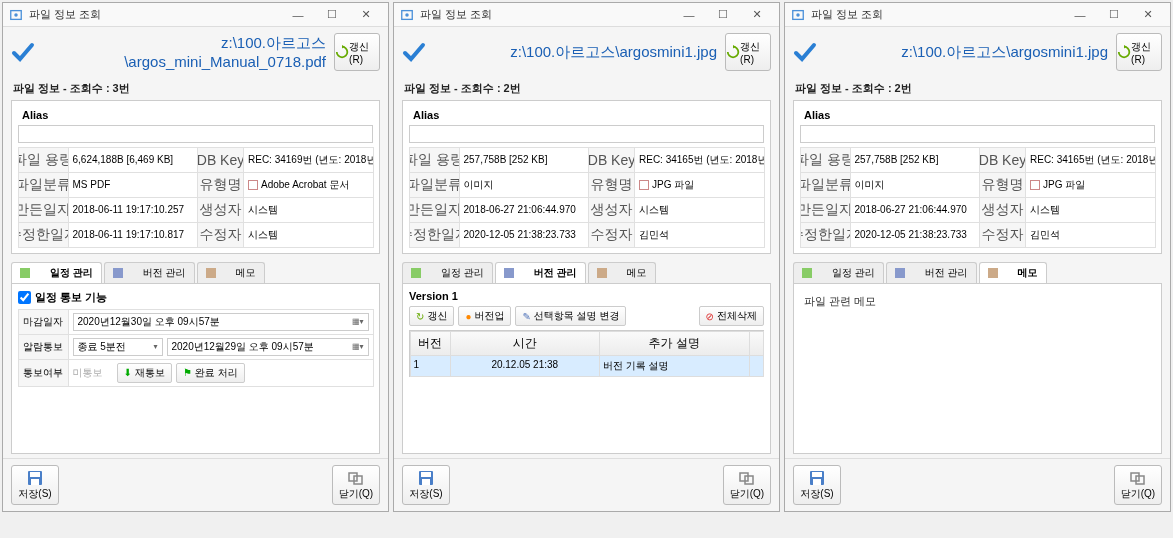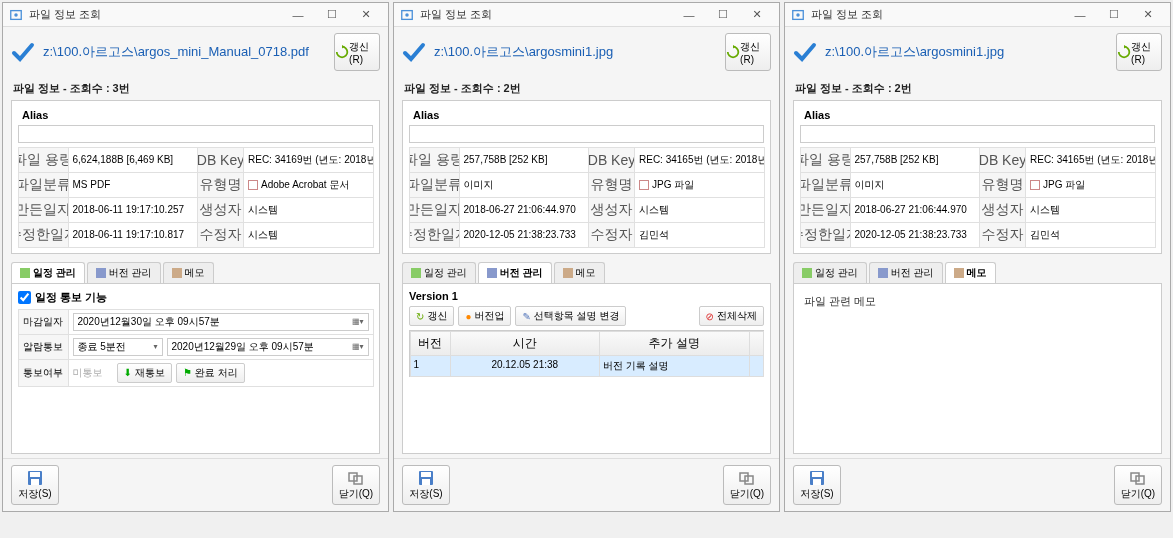--- a/index.html
+++ b/index.html
@@ -5,35 +5,35 @@
     * { box-sizing: border-box; margin: 0; padding: 0; font-family: "Malgun Gothic", sans-serif; }
     body { background: #f0f0f0; display: flex; gap: 4px; padding: 2px; font-size: 11px; }
     .window { width: 388px; height: 510px; background: #f5f5f5; border: 1px solid #aaa; display: flex; flex-direction: column; }
     .titlebar { display: flex; align-items: center; height: 24px; padding: 0 6px; background: #f9f9f9; border-bottom: 1px solid #ddd; }
     .titlebar .ticon { width: 14px; height: 14px; margin-right: 6px; display:flex; align-items:center; justify-content:center; }
     .titlebar .ttext { flex: 1; font-size: 11px; color: #333; }
     .wbtns { display: flex; gap: 2px; }
     .wbtn { width: 32px; height: 20px; display: flex; align-items: center; justify-content: center; color: #555; }
     .header-row { display: flex; align-items: center; padding: 6px 8px; gap: 8px; }
     .check-icon { width: 24px; height: 24px; flex-shrink: 0; }
-    .filepath { color: #1a5fb4; font-size: 13px; flex: 1; }
+    .filepath { color: #1a5fb4; font-size: 15px; flex: 1; text-align: right; }
     .refresh-btn { width: 46px; height: 38px; border: 1px solid #bbb; border-radius: 3px; background: linear-gradient(#fff,#eee); display: flex; flex-direction: row; align-items: center; justify-content: center; font-size: 10px; cursor: pointer; }
     .refresh-btn svg { width: 16px; height: 16px; }
     .section-title { font-size: 11px; padding: 4px 10px 2px; color: #222; font-weight: bold; }
     .info-card { background: #fff; border: 1px solid #ccc; margin: 2px 8px; padding: 6px; }
     .alias-block { margin-bottom: 4px; }
     .alias-label { font-size: 11px; font-weight: bold; padding: 2px 4px; }
     .alias-input { width: 100%; height: 18px; border: 1px solid #ccc; margin-top: 2px; background:#fff; }
     .info-table { display: grid; grid-template-columns: 50px 1fr 46px 1fr; gap: 0; }
     .info-table > div { border: 1px solid #e0e0e0; padding: 3px 4px; font-size: 14px; margin: -0.5px; display: flex; align-items: center; white-space: nowrap; overflow: hidden; }
     .info-table .lbl { background: #f6f6f6; color: #555; justify-content: center; text-align:center; }
     .info-table .val { background: #fff; font-size: 10px; }
     .tiny-icon { width:10px; height:10px; border:1px solid #c88; margin-right:3px; flex-shrink:0; display:inline-block; }
     .tabs-row { display: flex; margin: 6px 8px 0; border-bottom: 1px solid #ccc; }
-    .tab { padding: 3px 8px; font-size: 10px; border: 1px solid #ccc; border-bottom: none; background: #eee; margin-right: 2px; display: flex; align-items: center; gap: 3px; cursor:pointer; border-radius: 3px 3px 0 0; }
+    .tab { padding: 3px 8px; font-size: 10px; border: 1px solid #ccc; border-bottom: none; background: #eee; margin-right: 2px; display: flex; align-items: center; gap: 20px; cursor:pointer; border-radius: 3px 3px 0 0; }
     .tab.active { background: #fff; font-weight: bold; }
     .tab-icon { width: 10px; height: 10px; }
     .tab-content { flex: 1; margin: 0 8px 4px; background: #fff; border: 1px solid #ccc; border-top: none; padding: 6px; overflow: hidden; }
     .checkbox-line { display: flex; align-items: center; gap: 4px; font-size: 11px; font-weight: bold; margin-bottom: 4px; }
     .schedule-grid { display: grid; grid-template-columns: 50px 1fr; gap: 0; }
     .schedule-grid > div { border: 1px solid #e0e0e0; padding: 3px 4px; font-size: 10px; margin: -0.5px; display:flex; align-items:center; gap:4px; }
     .schedule-grid .lbl { background: #f6f6f6; justify-content: center; }
     .date-input, .select-input { border: 1px solid #ccc; height: 18px; font-size: 10px; padding: 0 4px; background: #fff; display: flex; align-items: center; justify-content: space-between; }
     .date-input { flex:1; }
     .small-btn { border: 1px solid #ccc; background: linear-gradient(#fff,#eee); padding: 2px 6px; font-size: 10px; display: inline-flex; align-items: center; gap: 3px; border-radius: 2px; cursor:pointer; }

